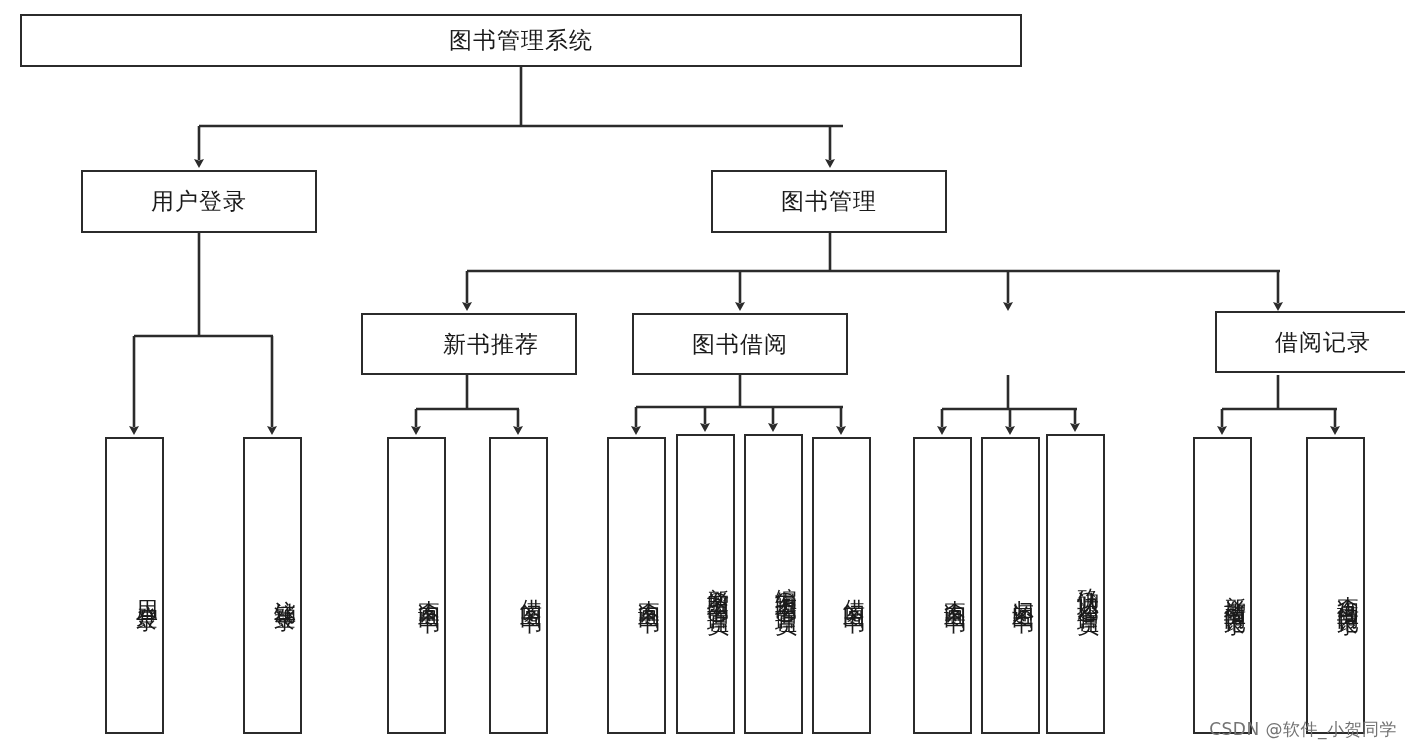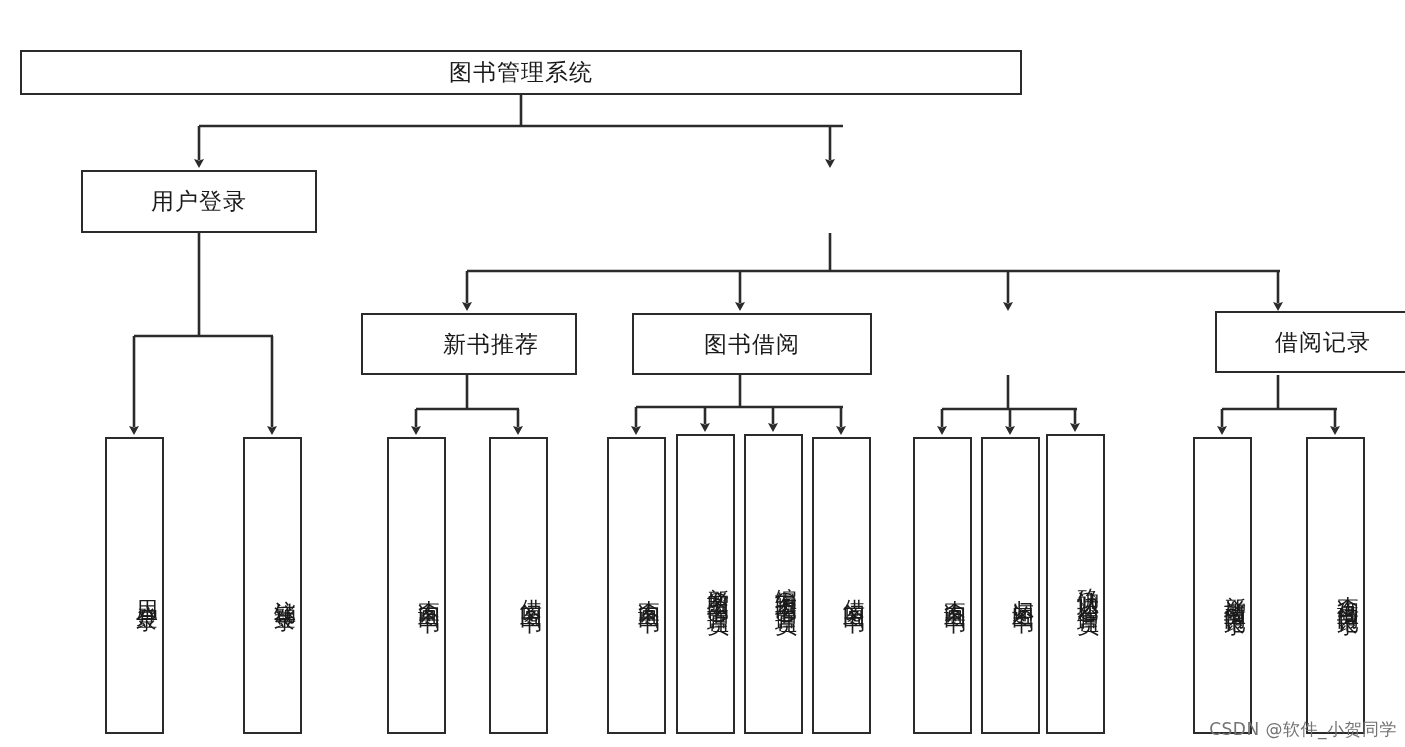--- a/index.html
+++ b/index.html
@@ -112,32 +112,35 @@
       <path d="M1010,409 L1010,427" marker-end="url(#arrow)"></path>
       <path d="M1075,409 L1075,424" marker-end="url(#arrow)"></path>
 
       <path d="M1278,375 L1278,409"></path>
       <path d="M1222,409 L1337,409"></path>
       <path d="M1222,409 L1222,427" marker-end="url(#arrow)"></path>
       <path d="M1335,409 L1335,427" marker-end="url(#arrow)"></path>
     </g>
   </svg>
 
-  <div class="node horiz" style="left:20px; top:14px; width:1002px; height:45px;margin-top:36px;">
+  <div class="node horiz" style="left:20px; top:14px; width:1002px; height:53px;">
     <span>图书管理系统</span>
   </div>
 
   <div class="node horiz" style="left:81px; top:170px; width:236px; height:63px;">
     <span>用户登录</span>
   </div>
+  <div class="node horiz" style="left:711px; top:170px; width:236px; height:63px;">
+    <span>图书管理</span>
+  </div>
 
   <div class="node horiz" style="left:361px; top:313px; width:216px; height:62px;padding-left:44px;">
     <span>新书推荐</span>
   </div>
-  <div class="node horiz" style="left:632px; top:313px; width:240px; height:62px;">
+  <div class="node horiz" style="left:632px; top:313px; width:216px; height:62px;">
     <span>图书借阅</span>
   </div>
   <div class="node horiz" style="left:1171px; top:311px; width:216px; height:62px;margin-left:44px;">
     <span>借阅记录</span>
   </div>
 
   <div class="node vert" style="left:105px; top:437px; width:59px; height:297px;">
     <span class="vtext">用户登录</span>
   </div>
   <div class="node vert" style="left:243px; top:437px; width:59px; height:297px;">

